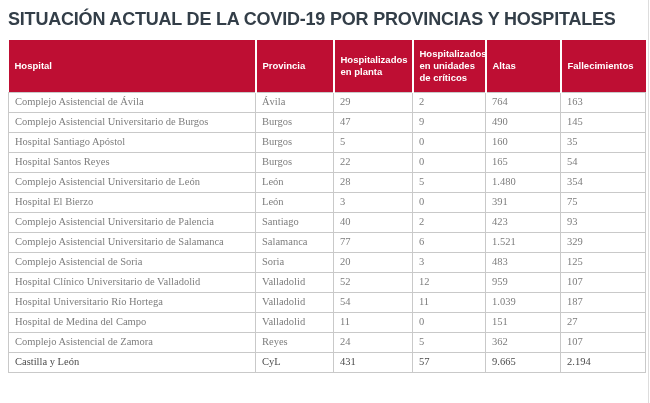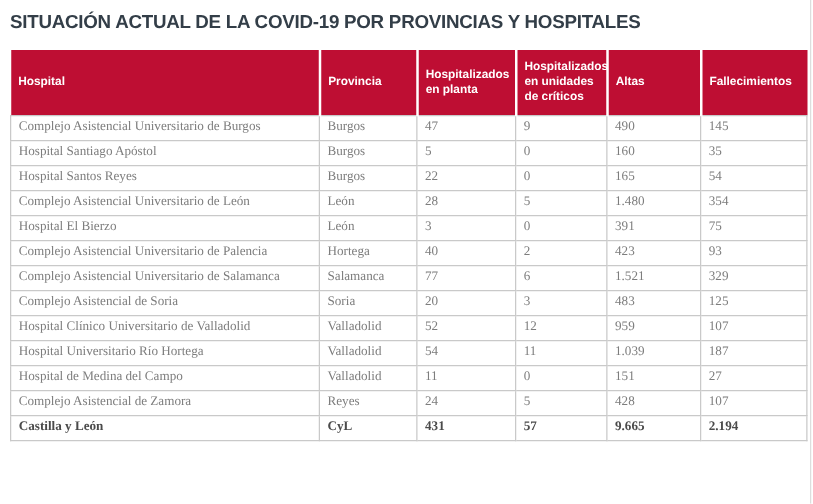--- a/index.html
+++ b/index.html
@@ -15,21 +15,21 @@
   html, body {
     width: 650px; height: 403px;
     background: #FFFFFF;
     font-family: "Liberation Sans", sans-serif;
     overflow: hidden;
   }
   .page { position: relative; width: 650px; height: 403px; }
   .page-title {
     position: absolute;
     left: 8px; top: 9px;
-    font-size: 15px;
+    font-size: 18px;
     font-weight: bold;
     letter-spacing: -0.2px;
     color: var(--title_text);
     white-space: nowrap;
   }
   .covid-table {
     position: absolute;
     left: 8px; top: 40px;
     width: 637px;
     border-collapse: collapse;
@@ -56,21 +56,21 @@
     color: var(--body_text);
     border: 1px solid var(--border);
     padding: 2px 5px 2px 6px;
     height: 20px;
     line-height: 1.2;
     vertical-align: middle;
     white-space: nowrap;
     overflow: hidden;
   }
   .covid-table tbody tr.total td {
-    font-weight: bold;
+    font-weight: normal;
     color: var(--total_text);
   }
   .edge-line {
     position: absolute;
     right: 1px; top: 0;
     width: 1px; height: 403px;
     background: var(--edge_line);
   }
 </style>
 </head>
@@ -94,20 +94,28 @@
         <th>Hospital</th>
         <th>Provincia</th>
         <th>Hospitalizados en planta</th>
         <th>Hospitalizados en unidades de críticos</th>
         <th>Altas</th>
         <th>Fallecimientos</th>
       </tr>
     </thead>
     <tbody>
         <tr>
+          <td>Complejo Asistencial de Ávila</td>
+          <td>Ávila</td>
+          <td>29</td>
+          <td>2</td>
+          <td>764</td>
+          <td>163</td>
+        </tr>
+        <tr>
           <td>Complejo Asistencial Universitario de Burgos</td>
           <td>Burgos</td>
           <td>47</td>
           <td>9</td>
           <td>490</td>
           <td>145</td>
         </tr>
         <tr>
           <td>Hospital Santiago Apóstol</td>
           <td>Burgos</td>
@@ -135,21 +143,21 @@
         <tr>
           <td>Hospital El Bierzo</td>
           <td>León</td>
           <td>3</td>
           <td>0</td>
           <td>391</td>
           <td>75</td>
         </tr>
         <tr>
           <td>Complejo Asistencial Universitario de Palencia</td>
-          <td>Hortega</td>
+          <td>Santiago</td>
           <td>40</td>
           <td>2</td>
           <td>423</td>
           <td>93</td>
         </tr>
         <tr>
           <td>Complejo Asistencial Universitario de Salamanca</td>
           <td>Salamanca</td>
           <td>77</td>
           <td>6</td>
@@ -186,21 +194,21 @@
           <td>11</td>
           <td>0</td>
           <td>151</td>
           <td>27</td>
         </tr>
         <tr>
           <td>Complejo Asistencial de Zamora</td>
           <td>Reyes</td>
           <td>24</td>
           <td>5</td>
-          <td>428</td>
+          <td>362</td>
           <td>107</td>
         </tr>
         <tr class="total">
           <td>Castilla y León</td>
           <td>CyL</td>
           <td>431</td>
           <td>57</td>
           <td>9.665</td>
           <td>2.194</td>
         </tr>

